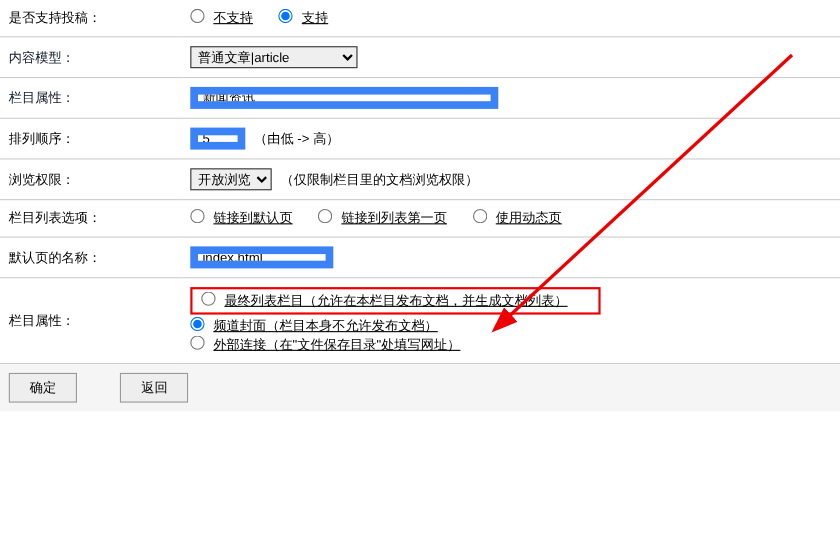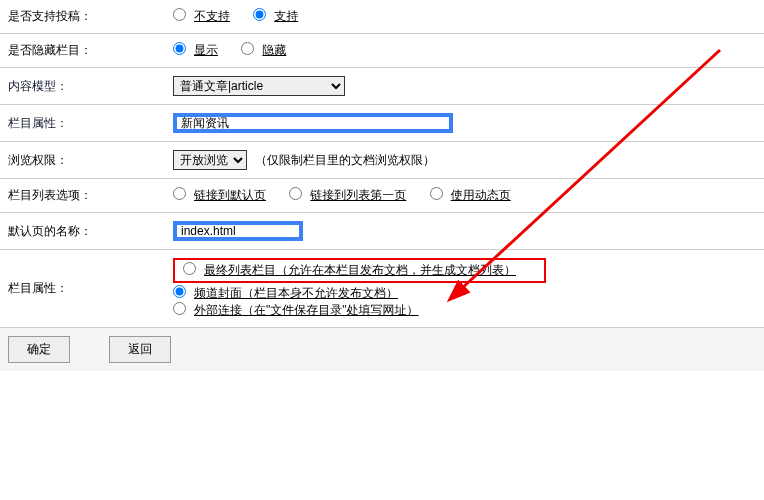--- a/index.html
+++ b/index.html
@@ -4,25 +4,25 @@
 <style>
 * { box-sizing: border-box; margin: 0; padding: 0; }
 body { font-family: Arial, "Microsoft YaHei", sans-serif; font-size: 12px; background: #fff; width: 764px; }
 .form-table { width: 100%; border-collapse: collapse; }
 .form-table tr { border-bottom: 1px solid #ccc; }
 .form-table td { padding: 8px 8px; vertical-align: middle; }
 .label-cell { width: 165px; }
 .label-red { color: #0f172a; }
 .radio-group { display: inline-flex; align-items: flex-start; gap: 4px; margin-right: 20px; text-decoration: underline; }
 input[type="radio"] { margin: 0 4px 0 0; }
-input[type="text"] { border: 4px solid #3b82f6; padding: 2px 4px; font-size: 12px; height: 20px; }
+input[type="text"] { border: 7px solid #3b82f6; padding: 2px 4px; font-size: 12px; height: 20px; }
 select { border: 1px solid #333; padding: 1px 2px; font-size: 12px; height: 20px; background: #efefef; }
 .hint { margin-left: 8px; }
 .input-wide { width: 280px; }
-.input-med { width: 172px; }
+.input-med { width: 152px; }
 .input-narrow { width: 50px; }
 .input-default { width: 130px; }
 .highlight-row { border: 2px solid #e00; padding: 2px 8px; display: inline-block; margin-bottom: 2px; }
 .button-row { padding: 8px; background: #f5f5f5; }
 .btn { display: inline-block; padding: 4px 18px; border: 1px solid #999; background: #eee; font-size: 12px; margin-right: 36px; cursor: pointer; }
 .footer-brand { text-align: center; margin-top: 40px; font-size: 26px; }
 .help-icon { display: inline-block; width: 13px; height: 13px; background: #2a7de1; color: #fff; border-radius: 50%; font-size: 10px; line-height: 13px; text-align: center; font-weight: bold; }
 .arrow-svg { position: absolute; top: 40px; left: 430px; pointer-events: none; }
 .container { position: relative; width: 764px; }
 </style>
@@ -49,44 +49,35 @@
               <input type="radio" name="sub" style="">
               <span>不支持</span>
             </label>
 <label class="radio-group">
               <input type="radio" name="sub" checked="" style="">
               <span>支持</span>
             </label>
 </td>
 </tr>
 
-<tr>
-<td class="label-cell">是否隐藏栏目：</td>
-<td>
-<label class="radio-group">
-              <input type="radio" name="hid" checked="" style="">
-              <span>显示</span>
-            </label>
-<label class="radio-group">
-              <input type="radio" name="hid" style="">
-              <span>隐藏</span>
-            </label>
-</td>
-</tr>
 
 <tr>
 <td class="label-cell label-red">内容模型：</td>
 <td><select class="input-med"><option>普通文章|article</option></select></td>
 </tr>
 
 <tr>
 <td class="label-cell label-red">栏目属性：</td>
 <td><input type="text" class="input-wide" value="新闻资讯" style=""></td>
 </tr>
 
+<tr>
+<td class="label-cell">排列顺序：</td>
+<td><input type="text" class="input-narrow" value="5" style=""><span class="hint">（由低 -&gt; 高）</span></td>
+</tr>
 
 <tr>
 <td class="label-cell">浏览权限：</td>
 <td><select><option>开放浏览</option></select><span class="hint">（仅限制栏目里的文档浏览权限）</span></td>
 </tr>
 
 
 <tr>
 <td class="label-cell">栏目列表选项：</td>
 <td>

